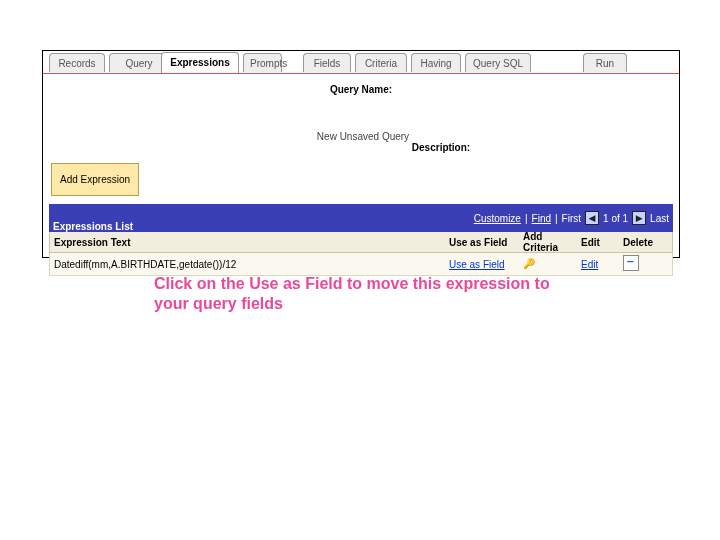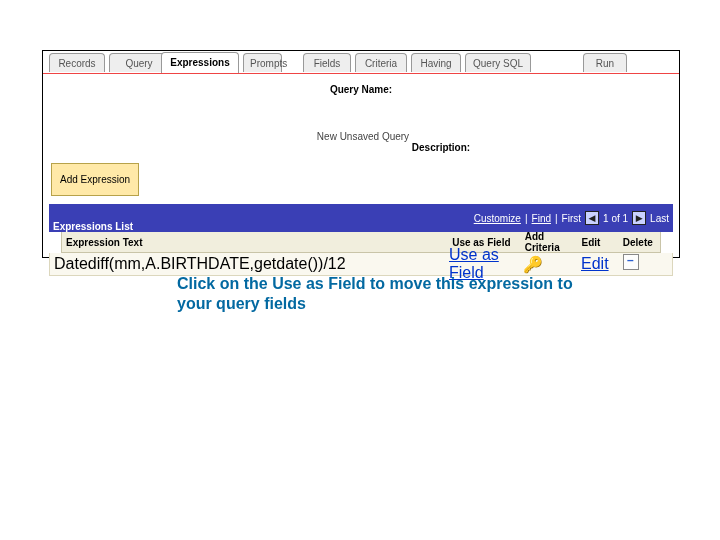--- a/index.html
+++ b/index.html
@@ -15,43 +15,43 @@
   .qrow .desc{font-weight:bold;font-size:10px;margin-left:160px;}
   
   .addbtn{display:inline-block;margin:10px 0 0 8px;background:#ffe9a8;border:1px solid #b7a24a;padding:10px 8px;font-size:10px;cursor:pointer;}
   
   .bluebar{margin:8px 6px 0 6px;height:28px;background:#3a3fb5;color:#fff;font-size:10px;display:flex;align-items:flex-end;padding:0 4px;position:relative;}
   .bluebar .title{font-weight:bold;}
   .bluebar .right{position:absolute;right:4px;top:0;height:100%;display:flex;align-items:center;gap:4px;}
   .bluebar .lnk{color:#fff;text-decoration:underline;cursor:pointer;}
   .bluebar .sq{display:inline-block;width:12px;height:12px;background:#c9d1ff;border:1px solid #222;color:#222;font-size:9px;text-align:center;line-height:12px;}
   
-  .colhdr{margin:0 18px;background:#f1eedd;border:1px solid #c9c4a8;border-top:none;height:20px;display:flex;align-items:center;font-size:10px;font-weight:bold;}
+  .colhdr{margin:0 6px;background:#f1eedd;border:1px solid #c9c4a8;border-top:none;height:20px;display:flex;align-items:center;font-size:10px;font-weight:bold;}
   
-  .datarow{margin:0 6px;background:#faf8ef;border:1px solid #dcd7bd;border-top:none;height:22px;display:flex;align-items:center;font-size:16px;}
+  .datarow{margin:0 6px;background:#faf8ef;border:1px solid #dcd7bd;border-top:none;height:22px;display:flex;align-items:center;font-size:10px;}
   .cell{padding:0 4px;box-sizing:border-box;}
   .c-expr{width:395px;}
   .c-use{width:74px;}
   .c-crit{width:58px;}
   .c-edit{width:42px;}
   .c-del{width:42px;}
   .link{color:#0033cc;text-decoration:underline;cursor:pointer;}
   .keyicon{display:inline-block;width:12px;height:12px;color:#7a6a1a;cursor:pointer;}
   .editicon,.delicon{display:inline-block;width:14px;height:14px;border:1px solid #888;background:#fdfdfd;cursor:pointer;position:relative;}
   .delicon::after{content:"–";position:absolute;left:3px;top:-2px;color:#2a5fd0;font-weight:bold;font-size:12px;}
   
   .actions{margin:18px 6px 0 6px;display:flex;align-items:center;font-size:10px;}
   .savebtn{display:inline-flex;align-items:center;background:#ffe9a8;border:1px solid #b7a24a;padding:2px 6px;cursor:pointer;margin-right:22px;}
   .savebtn .disk{display:inline-block;width:11px;height:11px;background:#2a7a2a;border:1px solid #0f4f0f;margin-right:4px;}
   .actlink{color:#0033cc;text-decoration:underline;cursor:pointer;margin-right:28px;}
   .retbtn{margin-left:auto;display:inline-flex;align-items:center;background:#ffe9a8;border:1px solid #b7a24a;padding:2px 6px;cursor:pointer;}
   .retbtn .mag{display:inline-block;width:10px;height:10px;border:2px solid #2a5fd0;border-radius:50%;margin-right:4px;position:relative;}
   .retbtn .mag::after{content:"";position:absolute;right:-4px;bottom:-4px;width:5px;height:2px;background:#2a5fd0;transform:rotate(45deg);}
   
-  .caption{position:absolute;left:154px;top:274px;width:400px;font-family:Arial,Helvetica,sans-serif;font-size:16px;font-weight:bold;line-height:1.25;color:#0369a1;margin-left:23px;}
+  .caption{position:absolute;left:154px;top:274px;width:400px;font-family:Arial,Helvetica,sans-serif;font-size:16px;font-weight:bold;line-height:1.25;color:#ec4899;}
 </style>
 </head>
 <body>
 
 <div class="frame">
 
   <div class="tabbar">
     <div class="tab" style="left:6px;width:56px">Records</div>
     <div class="tab" style="left:66px;width:60px">Query</div>
     <div class="tab active" style="left:118px;width:78px">Expressions</div>

